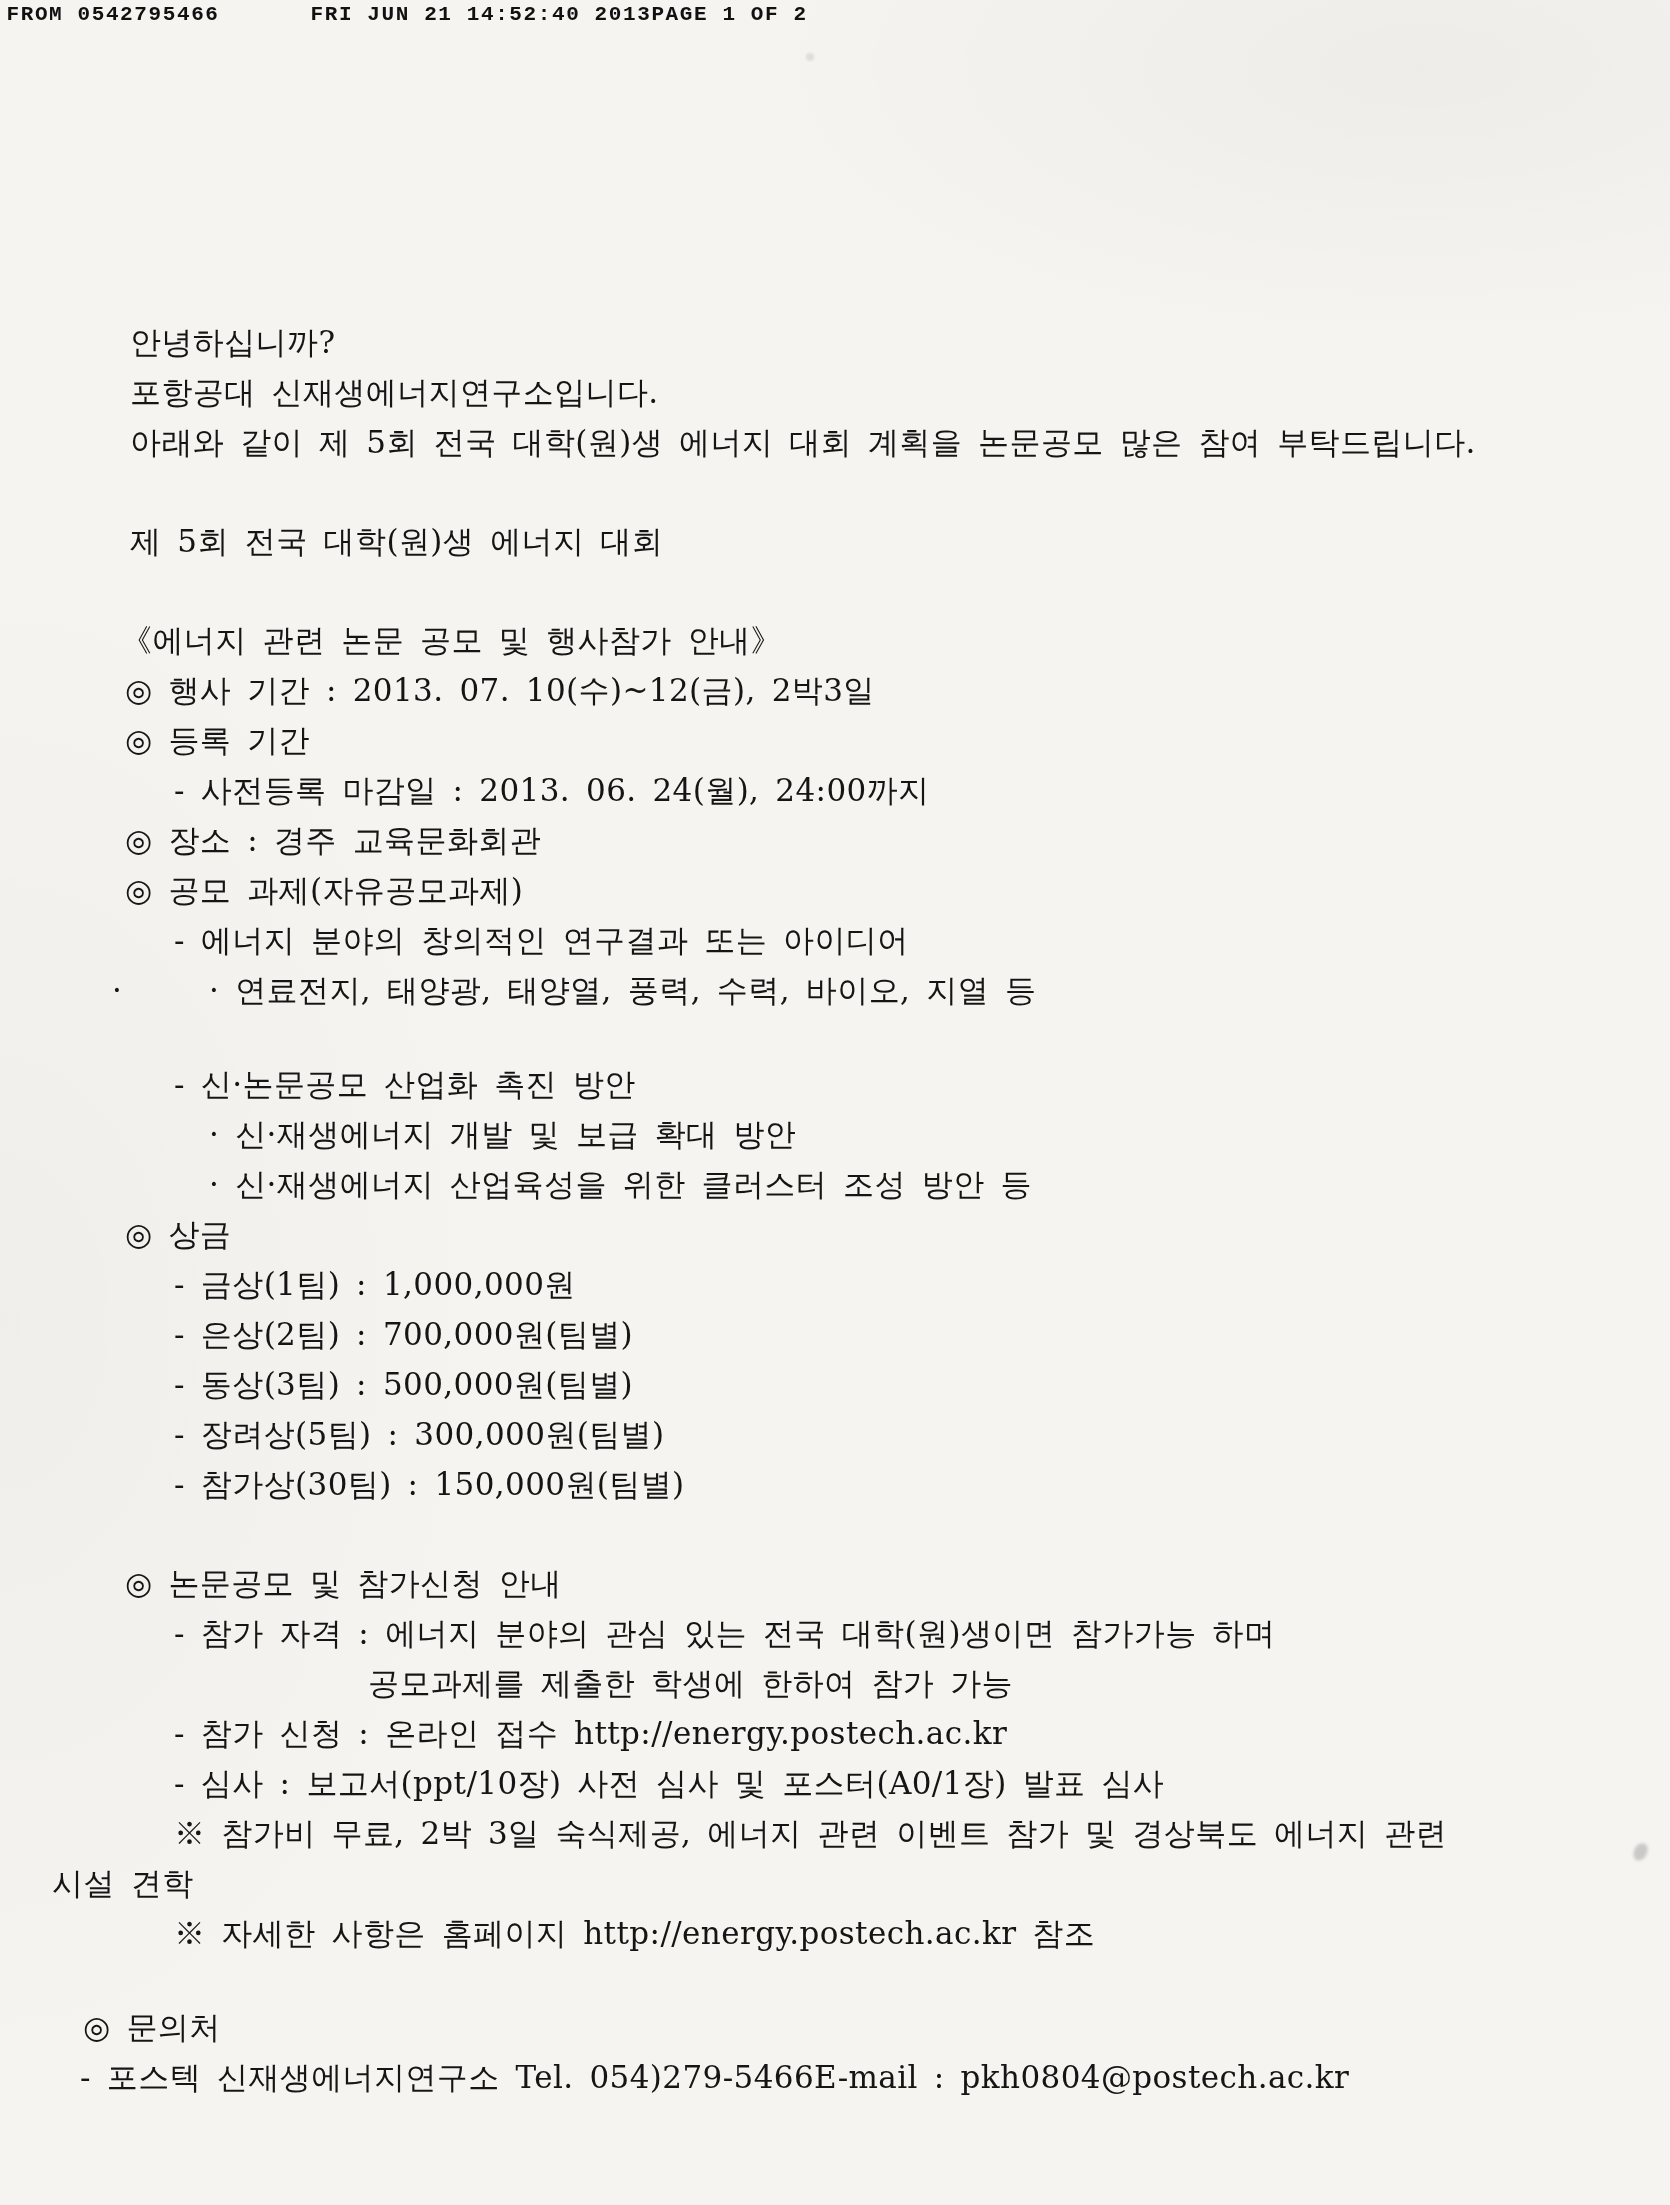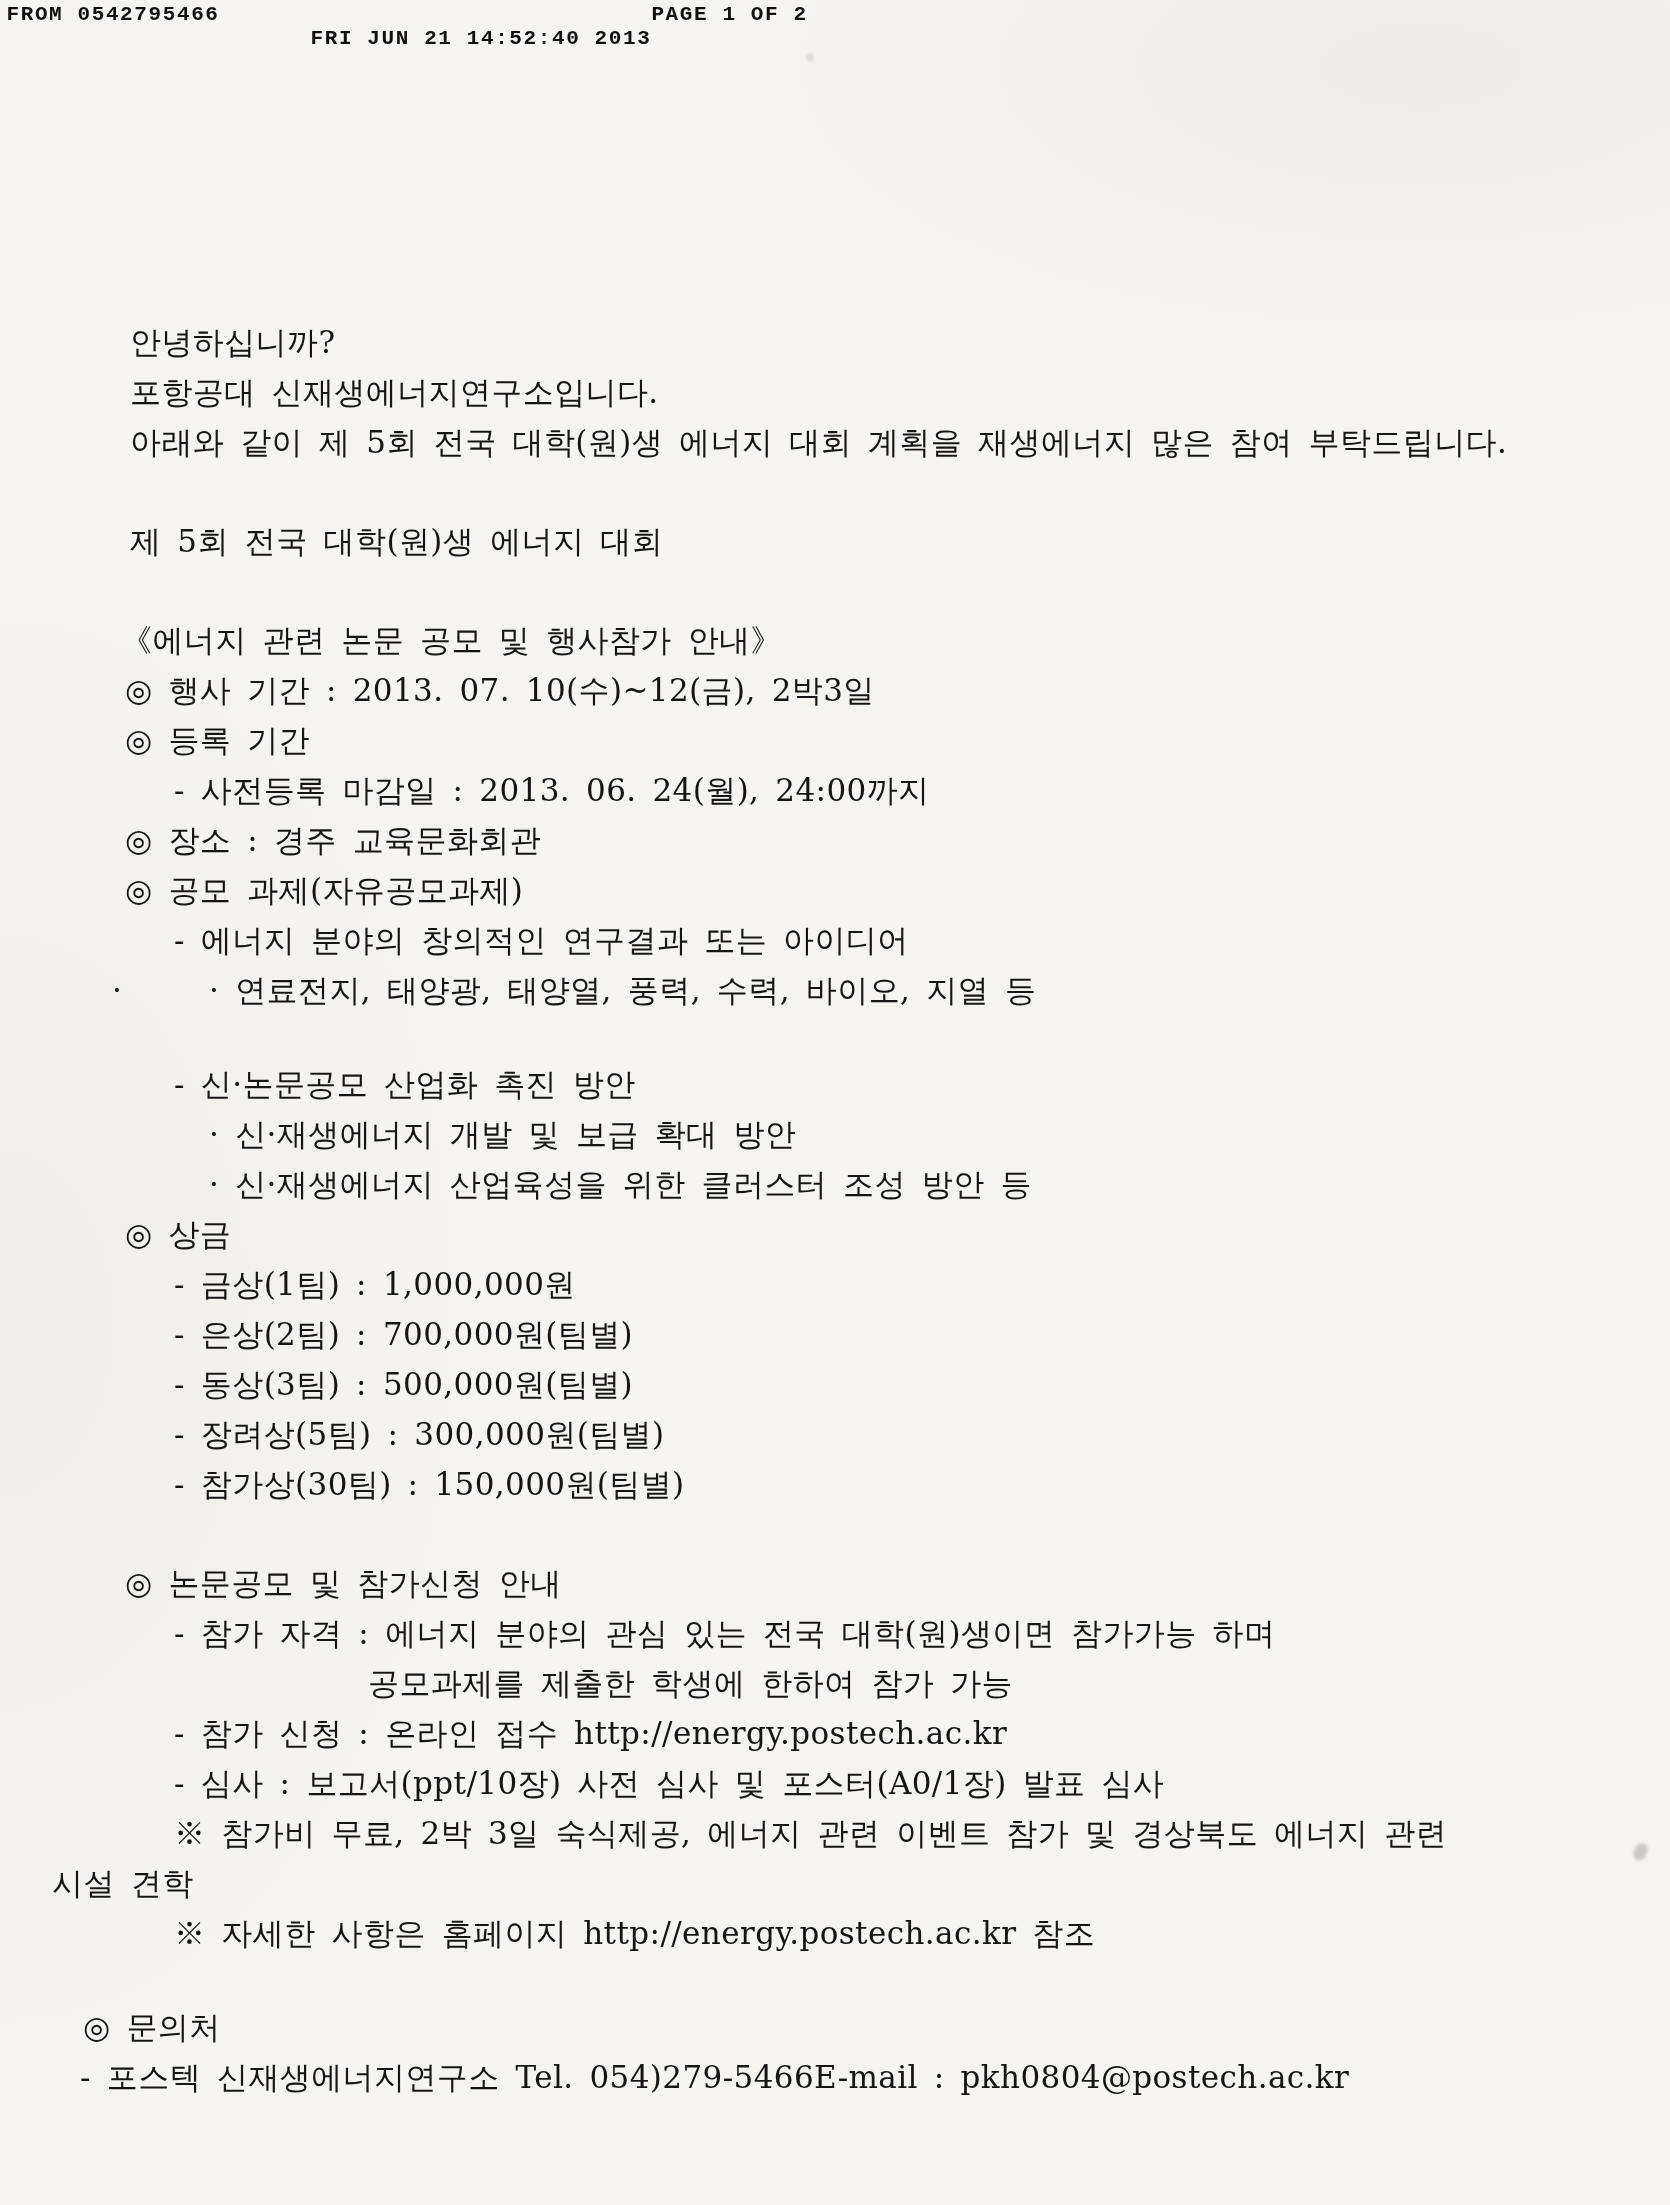--- a/index.html
+++ b/index.html
@@ -21,21 +21,21 @@
   .fax-header{
     position:absolute;top:3.2px;left:6.5px;right:0;
     display:flex;align-items:flex-start;
     font-family:"Liberation Mono","DejaVu Sans Mono",monospace;
     font-weight:bold;
     font-size:21px;
     letter-spacing:1.6px;
     color:#111;
     white-space:pre;
   }
-  .fax-header .h-dt{margin-left:91px;margin-top:24px;}
+  .fax-header .h-dt{margin-left:91px;}
   .fax-header .h-pg{}
   .doc{
     position:absolute;top:32px;left:0;right:0;
     padding-top:285px;
   }
   .line{
     height:50px;
     line-height:50px;
     font-size:31px;
     letter-spacing:0.4px;
@@ -86,21 +86,21 @@
   <header class="fax-header">
     <span class="h-from">FROM 0542795466</span>
     <span class="h-dt">FRI JUN 21 14:52:40 2013</span>
     <span class="h-pg">PAGE 1 OF 2</span>
   </header>
 
   <main class="doc">
 
     <div class="line ind-para">안녕하십니까?</div>
     <div class="line ind-para">포항공대 신재생에너지연구소입니다.</div>
-    <div class="line ind-para">아래와 같이 제 5회 전국 대학(원)생 에너지 대회 계획을 재생에너지 많은 참여 부탁드립니다.</div>
+    <div class="line ind-para">아래와 같이 제 5회 전국 대학(원)생 에너지 대회 계획을 논문공모 많은 참여 부탁드립니다.</div>
 
     <div class="line ind-para gap-blank">제 5회 전국 대학(원)생 에너지 대회</div>
 
     <div class="line ind-head gap-blank">《에너지 관련 논문 공모 및 행사참가 안내》</div>
 
     <div class="line ind-item">◎ 행사 기간 : 2013. 07. 10(수)~12(금), 2박3일</div>
     <div class="line ind-item">◎ 등록 기간</div>
     <div class="line ind-sub">- 사전등록 마감일 : 2013. 06. 24(월), 24:00까지</div>
     <div class="line ind-item">◎ 장소 : 경주 교육문화회관</div>
     <div class="line ind-item">◎ 공모 과제(자유공모과제)</div>

